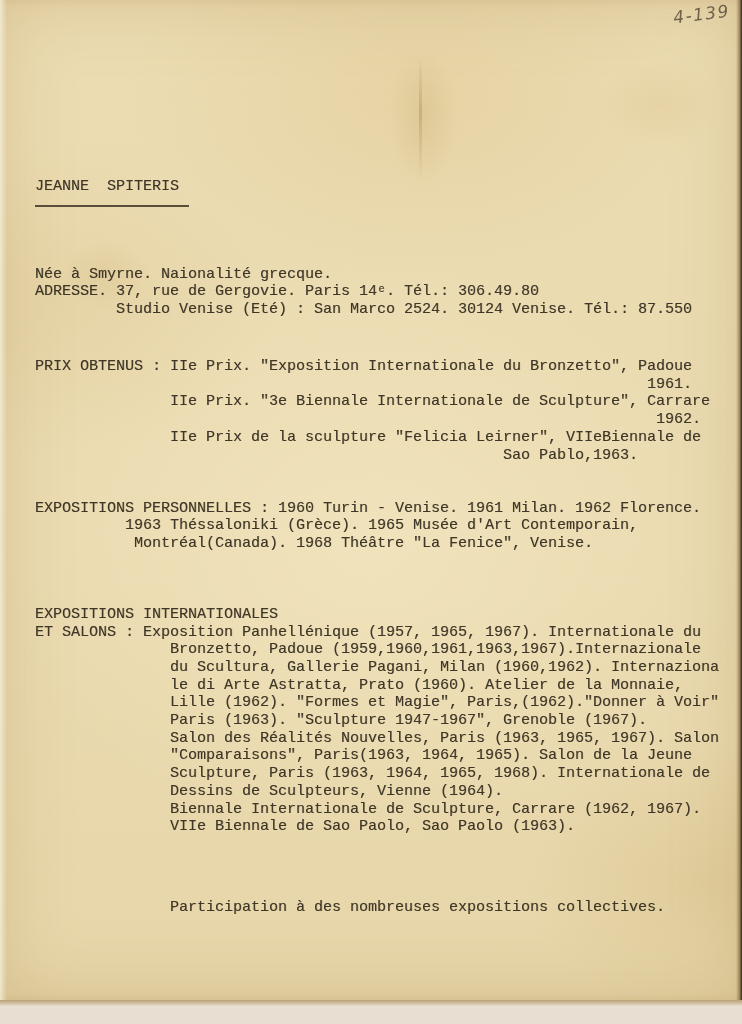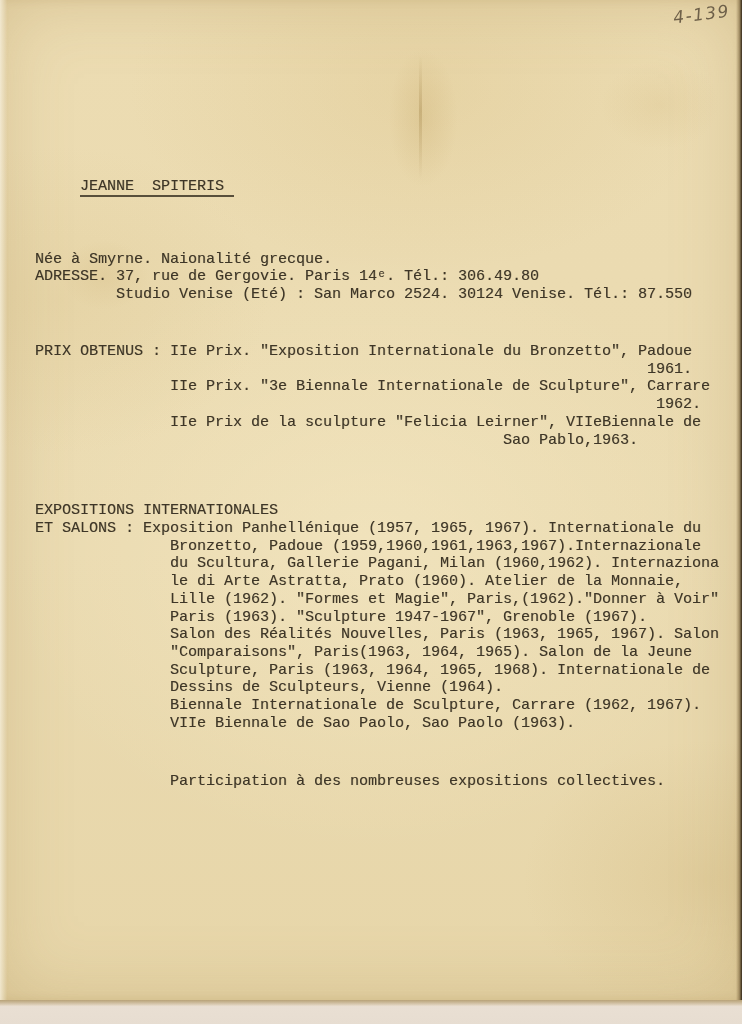--- a/index.html
+++ b/index.html
@@ -43,24 +43,24 @@
   }
   
   .textcol{
     position:absolute;left:35px;top:143px;width:707px;
     font-size:15px;line-height:17.7px;color:#3e3627;
     text-shadow:0.5px 0.4px 0.4px rgba(62,54,39,0.38);
     white-space:pre;
   }
   .textcol pre{margin:17.7px 0 0 0;font:inherit;white-space:pre;}
   .title-line{height:17.7px;}
-  .title-line span{border-bottom:2px solid rgba(62,54,39,0.85);padding-right:10px;padding-bottom:0;margin-left:45px;}
+  .title-line span{border-bottom:2px solid rgba(62,54,39,0.85);padding-right:10px;padding-bottom:10px;}
   pre.m0{margin-top:0;}
-  pre.m11{margin-top:5px;}
-  pre.m19{margin-top:19px;}
+  pre.m11{margin-top:28px;}
+  pre.m19{margin-top:34px;}
   pre.m21{margin-top:4px;}
 </style>
 </head>
 <body>
 
 <div class="paper">
   <div class="stain s1"></div>
   <div class="stain s2"></div>
   <div class="stain s3"></div>
   <div class="crease"></div>
@@ -72,20 +72,23 @@
   <div class="title-line"><span>JEANNE  SPITERIS</span></div>
   <pre class="m19">Née à Smyrne. Naionalité grecque.
 ADRESSE. 37, rue de Gergovie. Paris 14ᵉ. Tél.: 306.49.80
          Studio Venise (Eté) : San Marco 2524. 30124 Venise. Tél.: 87.550</pre>
   <pre class="m21">PRIX OBTENUS : IIe Prix. "Exposition Internationale du Bronzetto", Padoue
                                                                     1961.
                IIe Prix. "3e Biennale Internationale de Sculpture", Carrare
                                                                      1962.
                IIe Prix de la sculpture "Felicia Leirner", VIIeBiennale de
                                                     Sao Pablo,1963.</pre>
+  <pre class="m0">EXPOSITIONS PERSONNELLES : 1960 Turin - Venise. 1961 Milan. 1962 Florence.
+          1963 Théssaloniki (Grèce). 1965 Musée d'Art Contemporain,
+           Montréal(Canada). 1968 Théâtre "La Fenice", Venise.</pre>
   <pre>EXPOSITIONS INTERNATIONALES
 ET SALONS : Exposition Panhellénique (1957, 1965, 1967). Internationale du
                Bronzetto, Padoue (1959,1960,1961,1963,1967).Internazionale
                du Scultura, Gallerie Pagani, Milan (1960,1962). Internaziona
                le di Arte Astratta, Prato (1960). Atelier de la Monnaie,
                Lille (1962). "Formes et Magie", Paris,(1962)."Donner à Voir"
                Paris (1963). "Sculpture 1947-1967", Grenoble (1967).
                Salon des Réalités Nouvelles, Paris (1963, 1965, 1967). Salon
                "Comparaisons", Paris(1963, 1964, 1965). Salon de la Jeune
                Sculpture, Paris (1963, 1964, 1965, 1968). Internationale de

